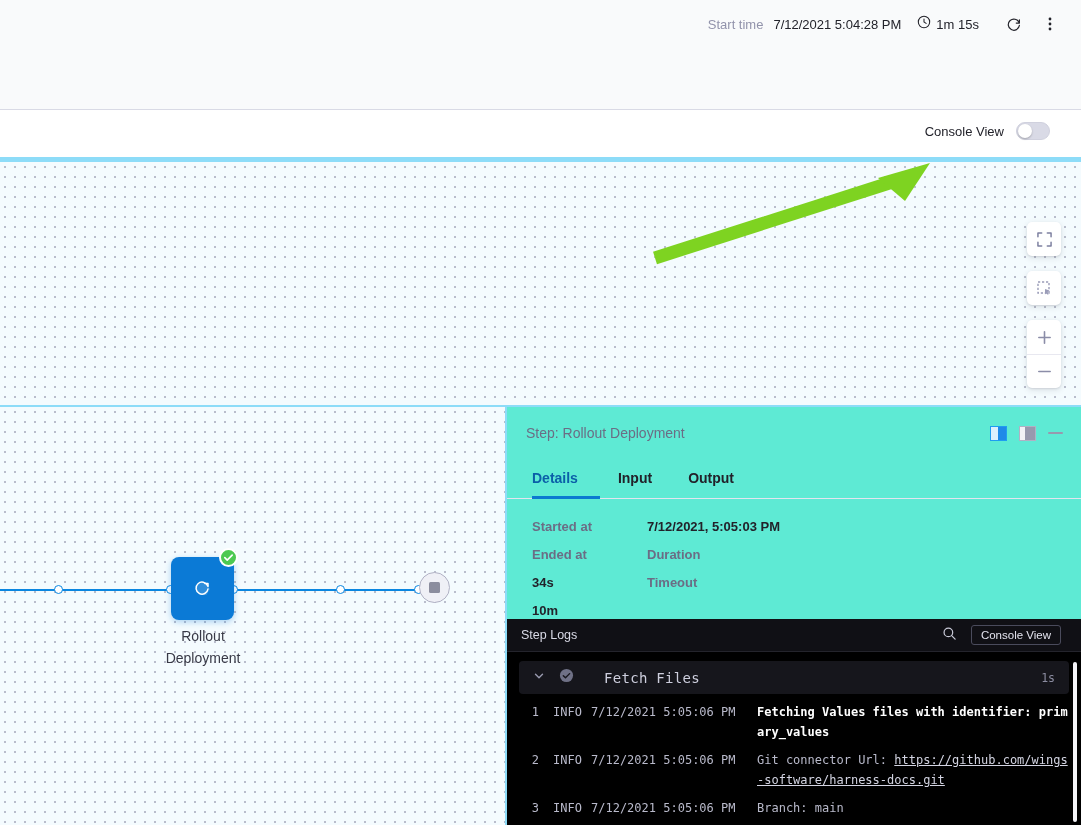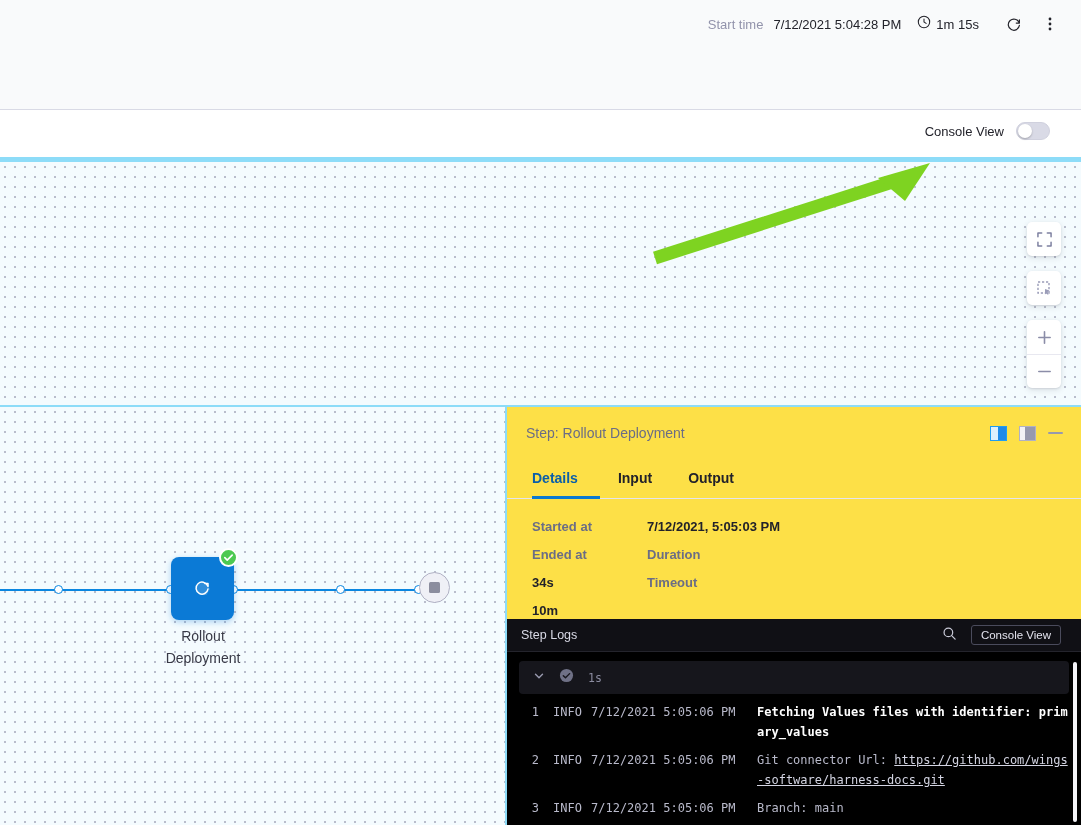--- a/index.html
+++ b/index.html
@@ -129,21 +129,21 @@
   .stop-node {
     position: absolute; left: 419px; top: 572px; width: 31px; height: 31px;
     border-radius: 50%; background: #eff0f6; border: 1.5px solid #b0b1c4;
     display: flex; align-items: center; justify-content: center; z-index: 4;
   }
   .stop-node .sq { width: 11px; height: 11px; background: #8b8d9e; border-radius: 1.5px; }
 
   
   .right-panel {
     position: absolute; left: 505px; top: 405px; width: 576px; height: 420px;
-    background: #fde047; border-top: 2px solid #8ddcf8; border-left: 2px solid #8ddcf8;
+    background: #5eead4; border-top: 2px solid #8ddcf8; border-left: 2px solid #8ddcf8;
     overflow: hidden;
   }
   .panel-head {
     position: absolute; left: 0; top: 0; width: 574px; height: 52px;
     display: flex; align-items: center; padding: 0 18px 0 19px;
   }
   .panel-title { font-size: 14px; color: #6b6d85; flex: 1; }
   .view-icons { display: flex; align-items: center; gap: 12px; }
   .vi { width: 17px; height: 15px; cursor: pointer; }
   .vi.active { border: 1.5px solid #1f9df1; background: #fff; display: flex; }
@@ -388,20 +388,21 @@
             <svg width="12" height="12" viewBox="0 0 12 12">
                 <path d="M2.5 4.3L6 7.8l3.5-3.5" fill="none" stroke="#9a9bb0" stroke-width="1.4" stroke-linecap="round" stroke-linejoin="round"></path>
               </svg>
           </span>
           <span>
             <svg width="15" height="15" viewBox="0 0 16 16">
                 <circle cx="8" cy="8" r="7" fill="#6f7186"></circle>
                 <path d="M4.6 8.2l2.3 2.3 4.4-4.5" fill="none" stroke="#16161c" stroke-width="1.5" stroke-linecap="round" stroke-linejoin="round"></path>
               </svg>
           </span>
+          <span class="grp-name">Fetch Files</span>
           <span class="grp-time">1s</span>
         </div>
 
         <div class="log-line">
           <span class="ln-no">1</span>
           <span class="ln-lvl">INFO</span>
           <span class="ln-ts">7/12/2021 5:05:06 PM</span>
           <span class="ln-msg bold">Fetching Values files with identifier: primary_values</span>
         </div>
 

